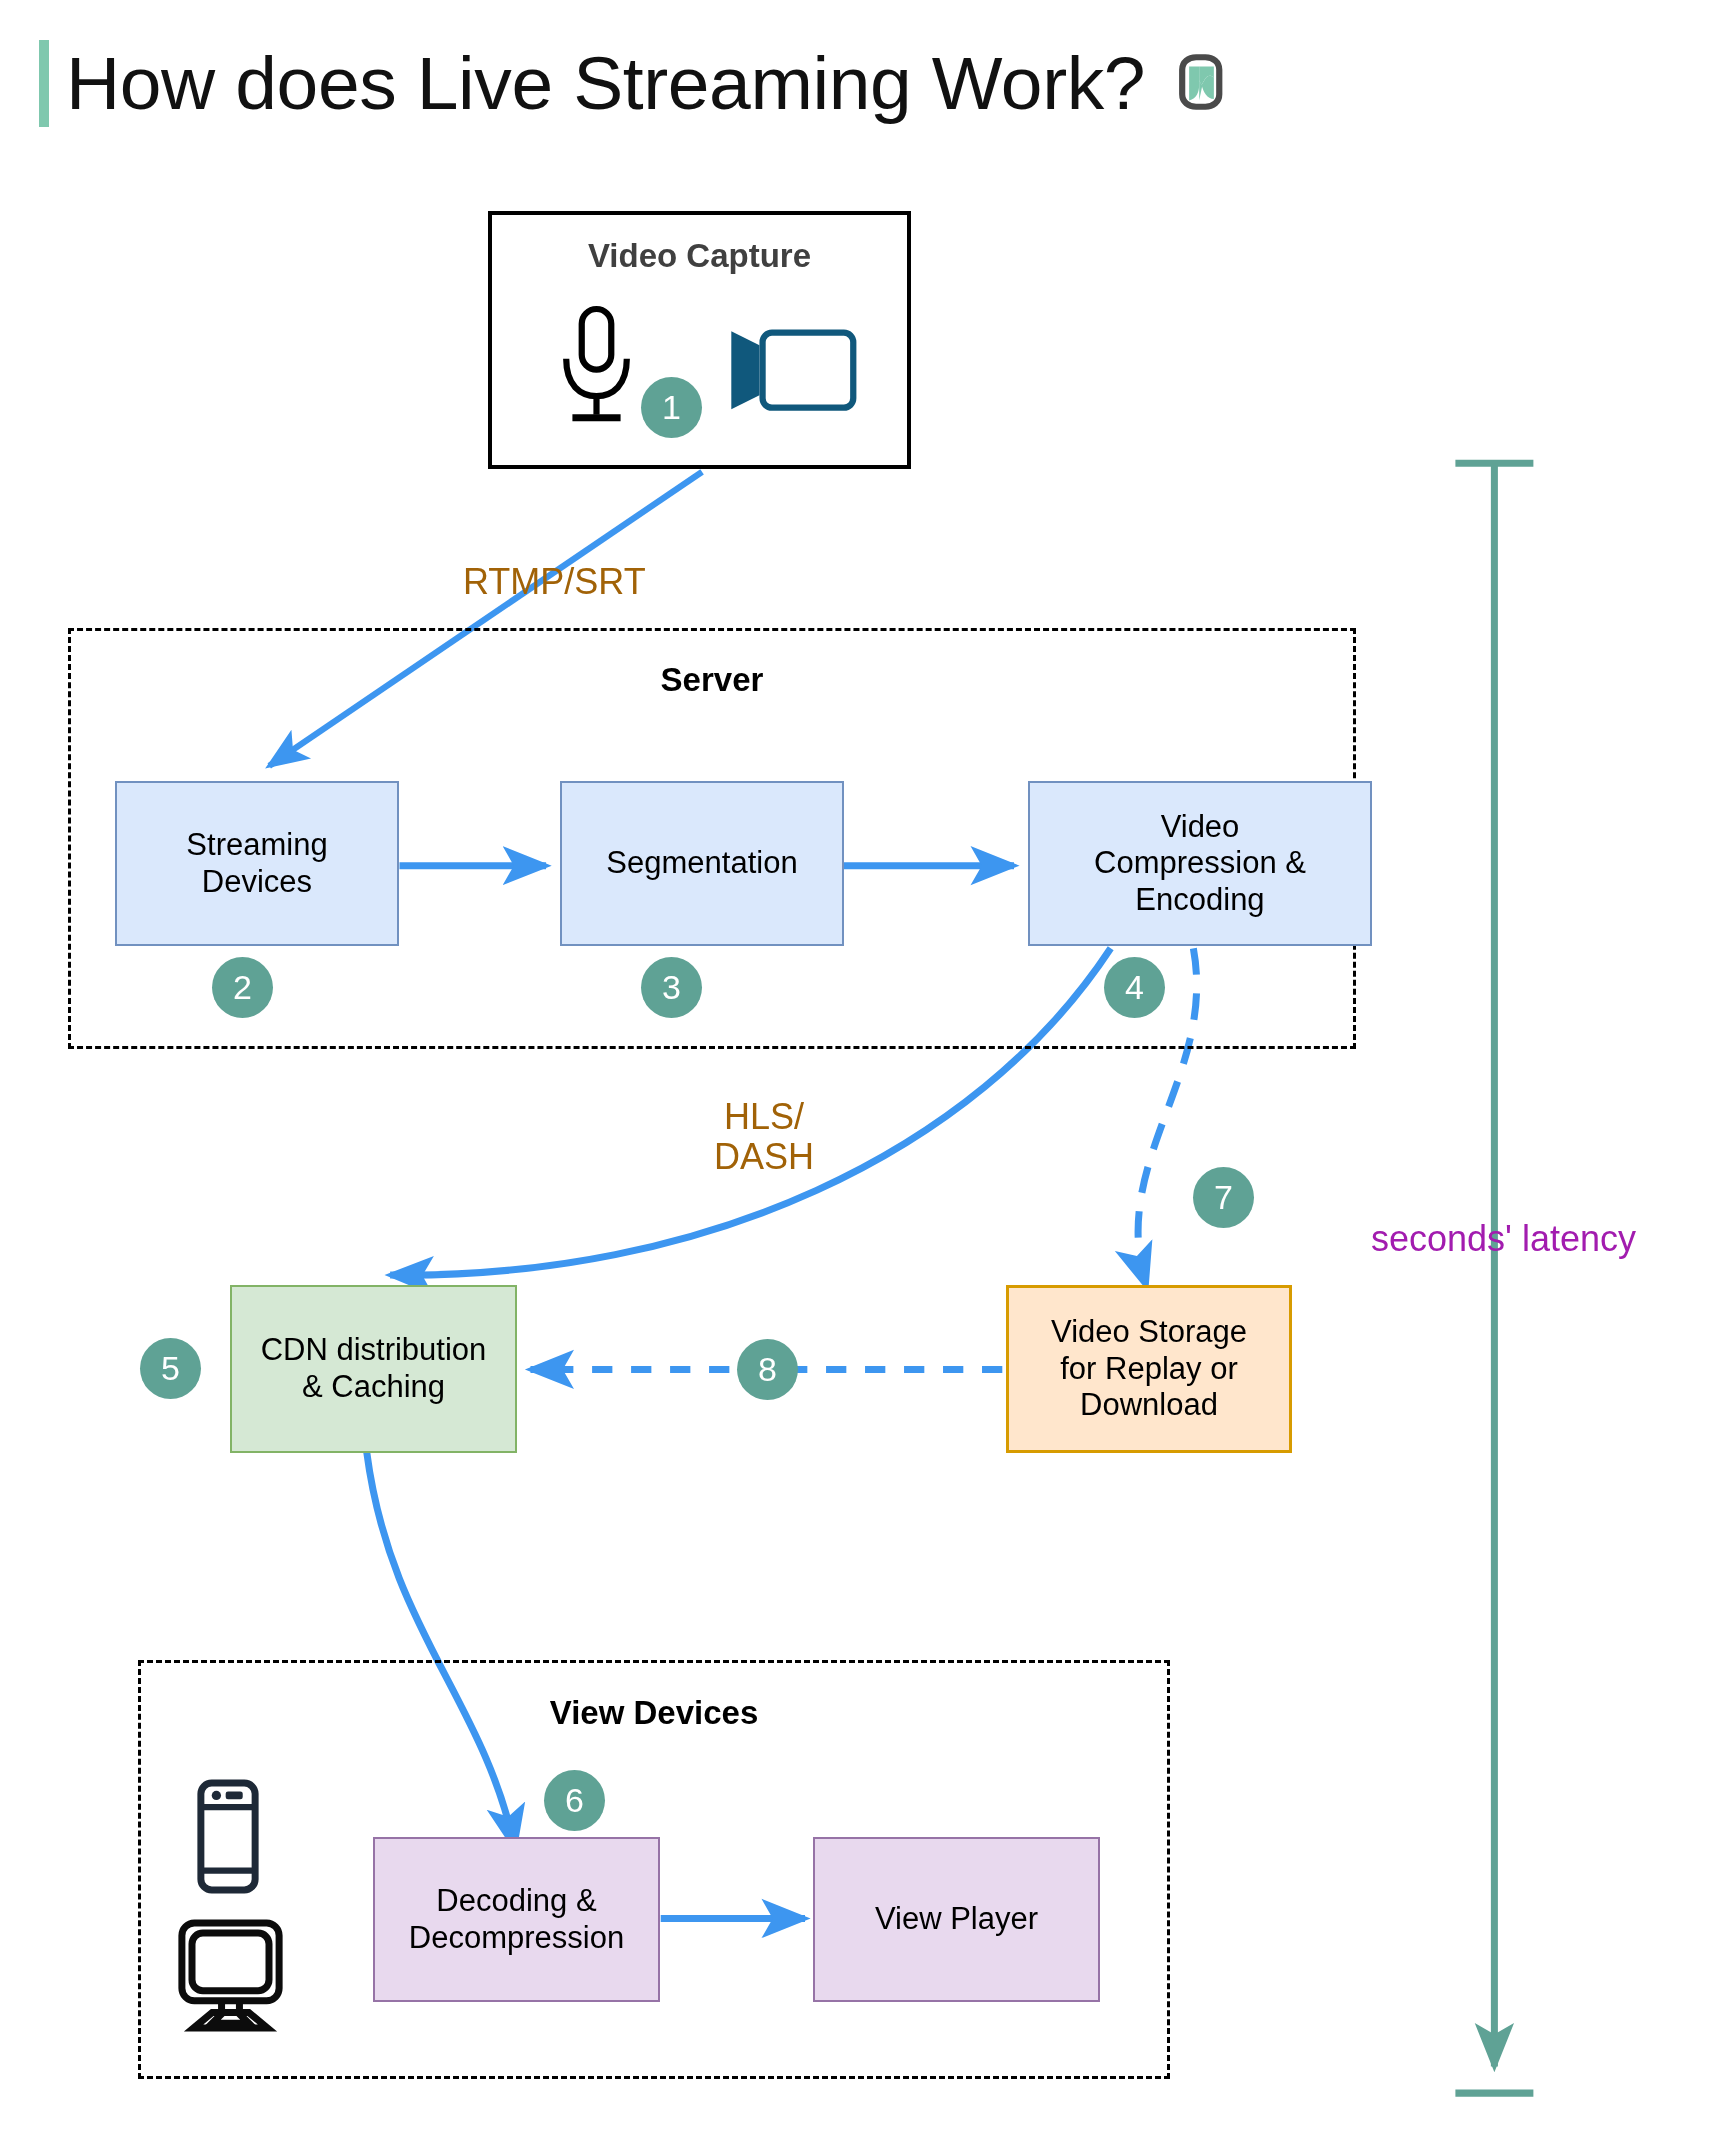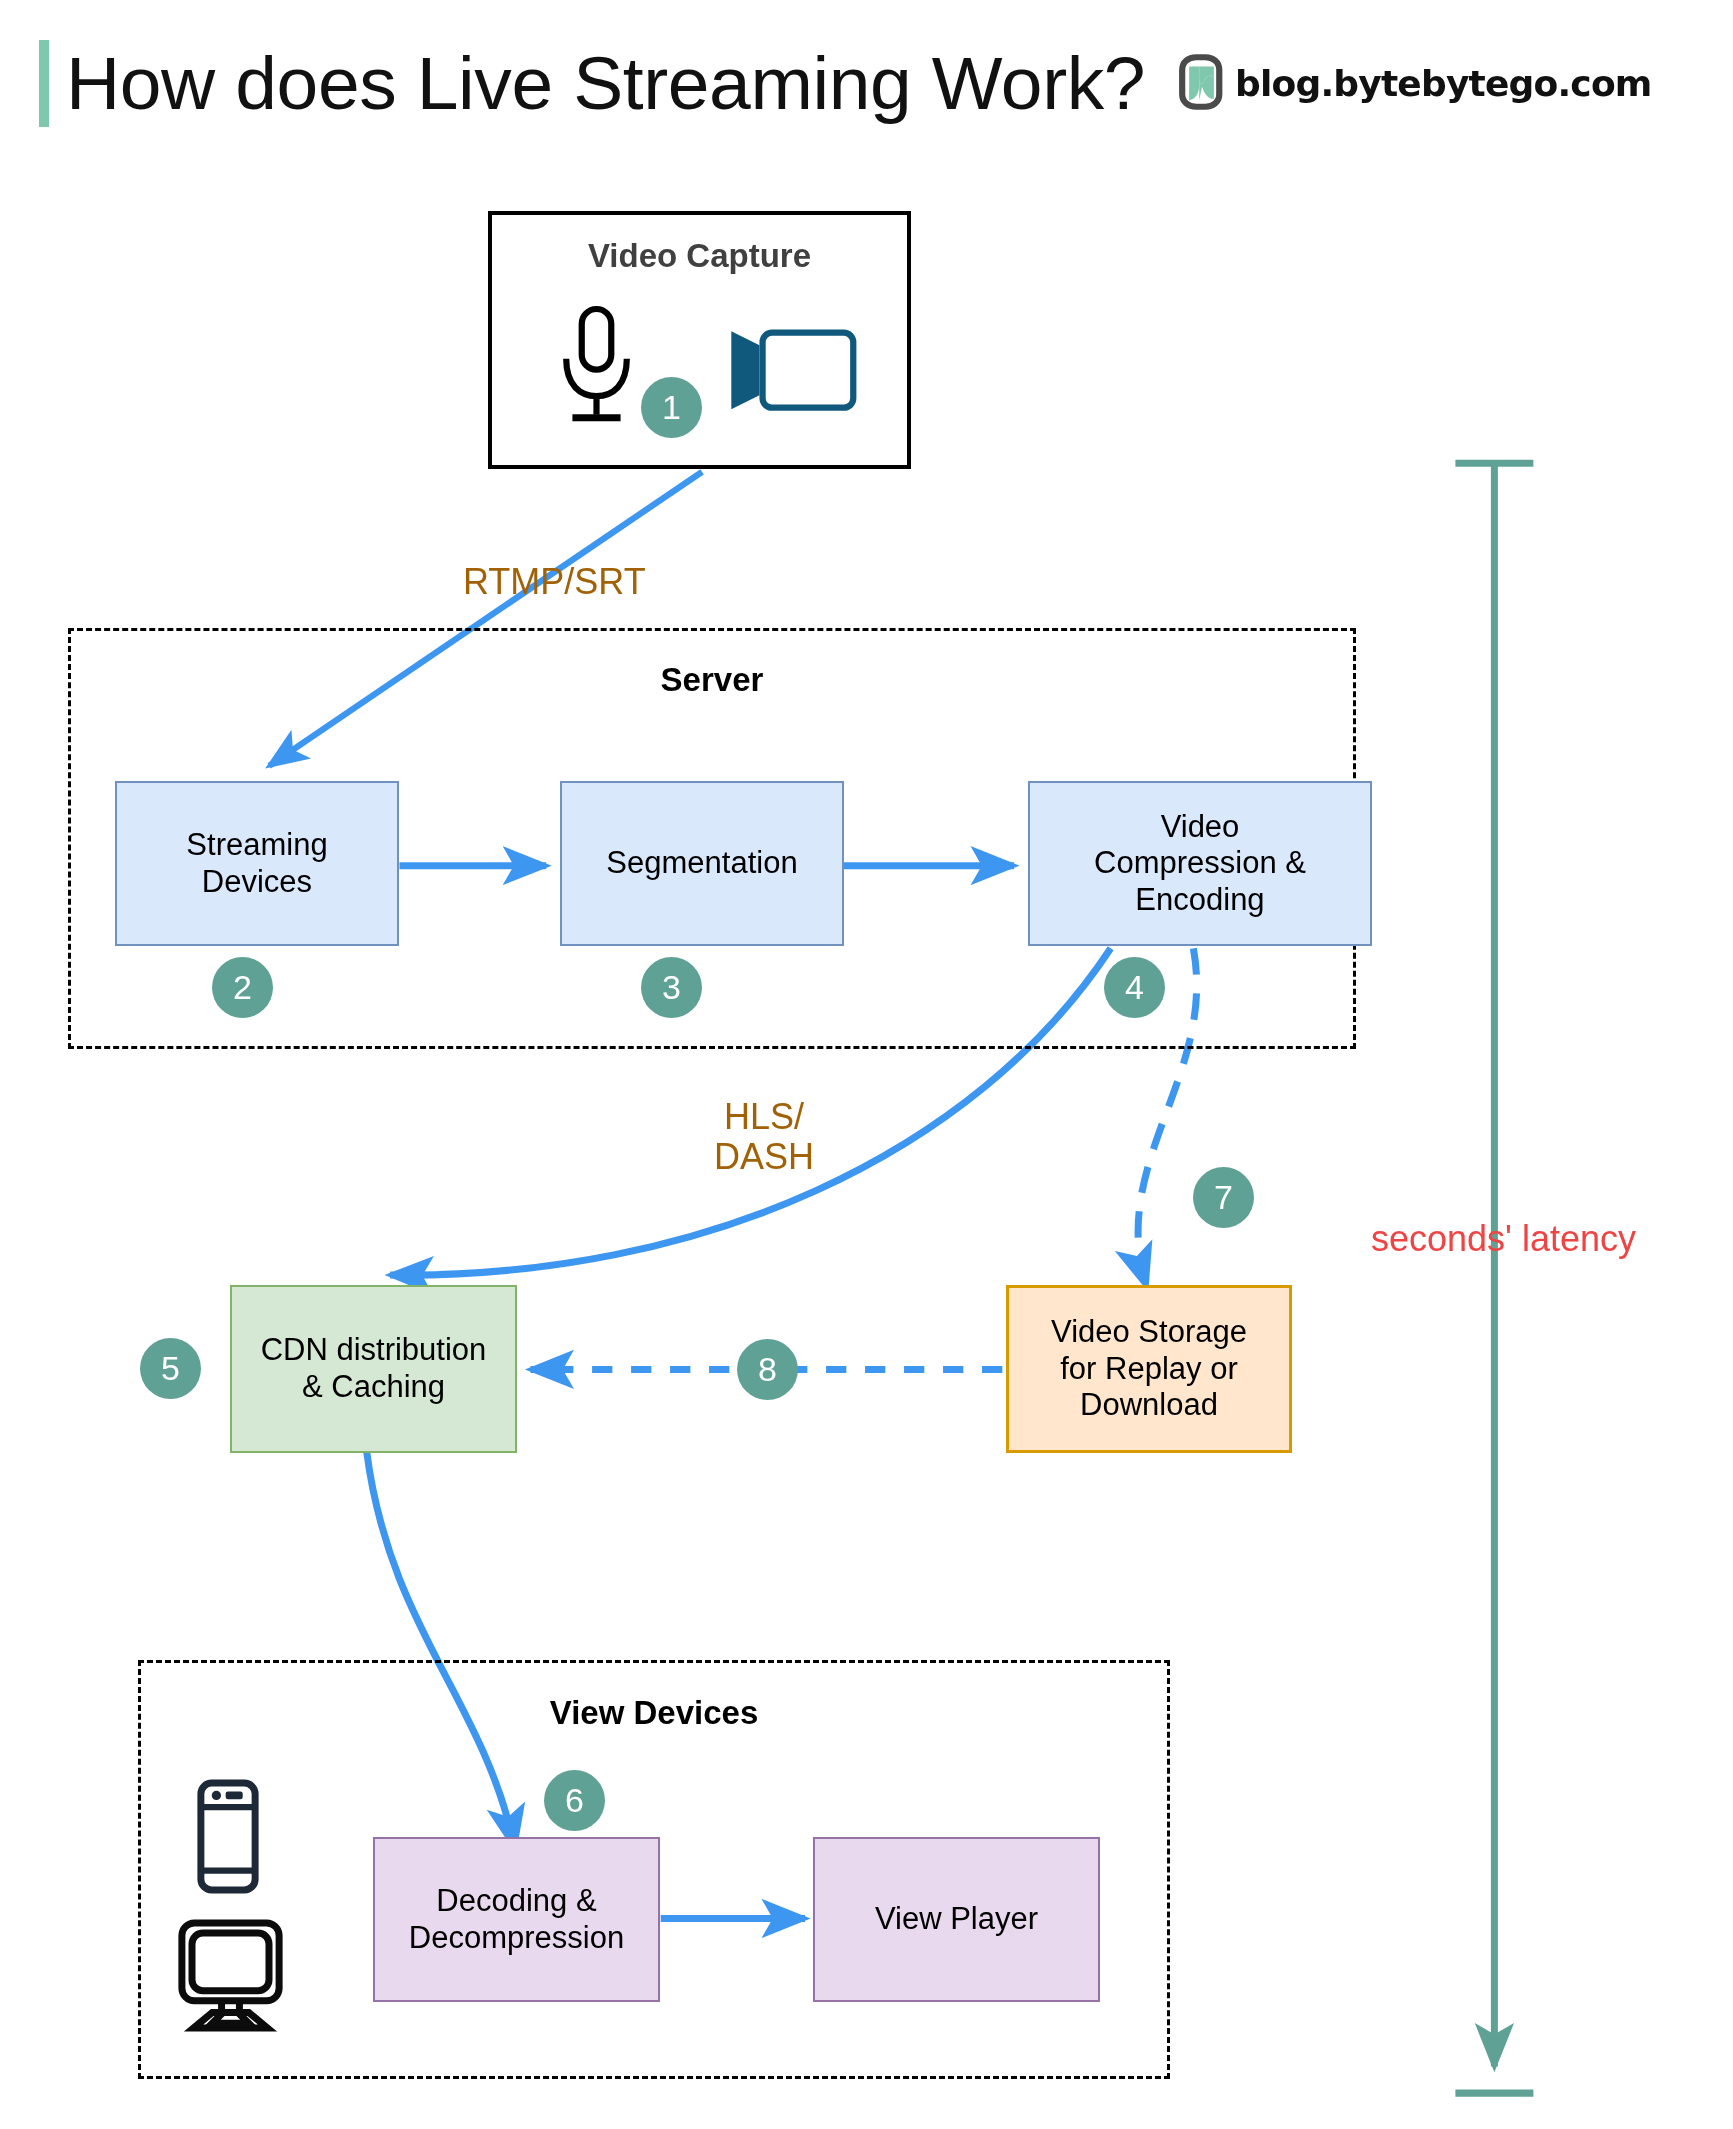--- a/index.html
+++ b/index.html
@@ -126,21 +126,21 @@
   .edge-label {
     position: absolute;
     color: #a16207;
     font-size: 36px;
     line-height: 1.12;
     white-space: pre-line;
   }
 
   .latency-label {
     position: absolute;
-    color: #ef4444;
+    color: #a21caf;
     font-size: 36px;
     white-space: nowrap;
   }
 
   svg.overlay {
     position: absolute;
     left: 0;
     top: 0;
     width: 1734px;
     height: 2129px;
@@ -159,21 +159,20 @@
     <div id="brand">
       <span>
         <svg width="51" height="56" viewBox="0 0 66 72" aria-hidden="true">
           <path d="M8 20 C8 10 16 4 26 4 L38 4 C48 4 56 10 56 20 L56 52 C56 62 48 68 38 68 L26 68 C16 68 8 62 8 52 Z" fill="none" stroke="#4a4a4a" stroke-width="8"></path>
           <path d="M17 16 L17 60 C27 58 30 48 30 40 L30 16 Z" fill="#7fc8ae"></path>
           <path d="M30 16 L49 16 L49 30 C44 26 40 28 37 33 L33 40 L30 34 Z" fill="#7fc8ae"></path>
           <path d="M30 34 L34 41 L30 60 Z" fill="#7fc8ae"></path>
           <path d="M33 40 L37 33 C40 28 44 26 49 30 L49 58 C40 58 36 50 33 40 Z" fill="#7fc8ae"></path>
         </svg>
       </span>
-      <span id="brand-text">blog.bytebytego.com</span>
     </div>
   </div>
 
   <svg class="overlay" xmlns="http://www.w3.org/2000/svg" viewBox="0 0 2223 2730" width="1734" height="2129">
     <defs>
       <marker id="ah" markerWidth="9" markerHeight="9" refX="6.2" refY="3" orient="auto" markerUnits="strokeWidth">
         <path d="M0,0.2 L7,3 L0,5.8 L1.6,3 Z" fill="#3d96f0"></path>
       </marker>
       <marker id="ahg" markerWidth="9" markerHeight="9" refX="6.2" refY="3" orient="auto" markerUnits="strokeWidth">
         <path d="M0,0.2 L7,3 L0,5.8 L1.6,3 Z" fill="#5fa295"></path>

